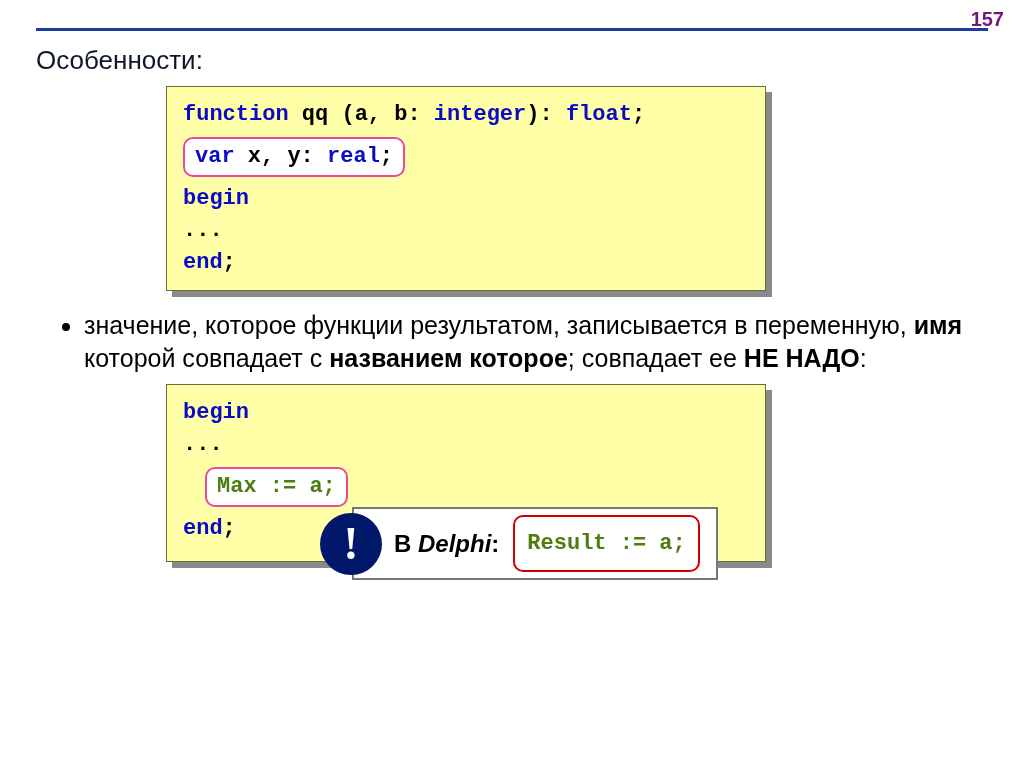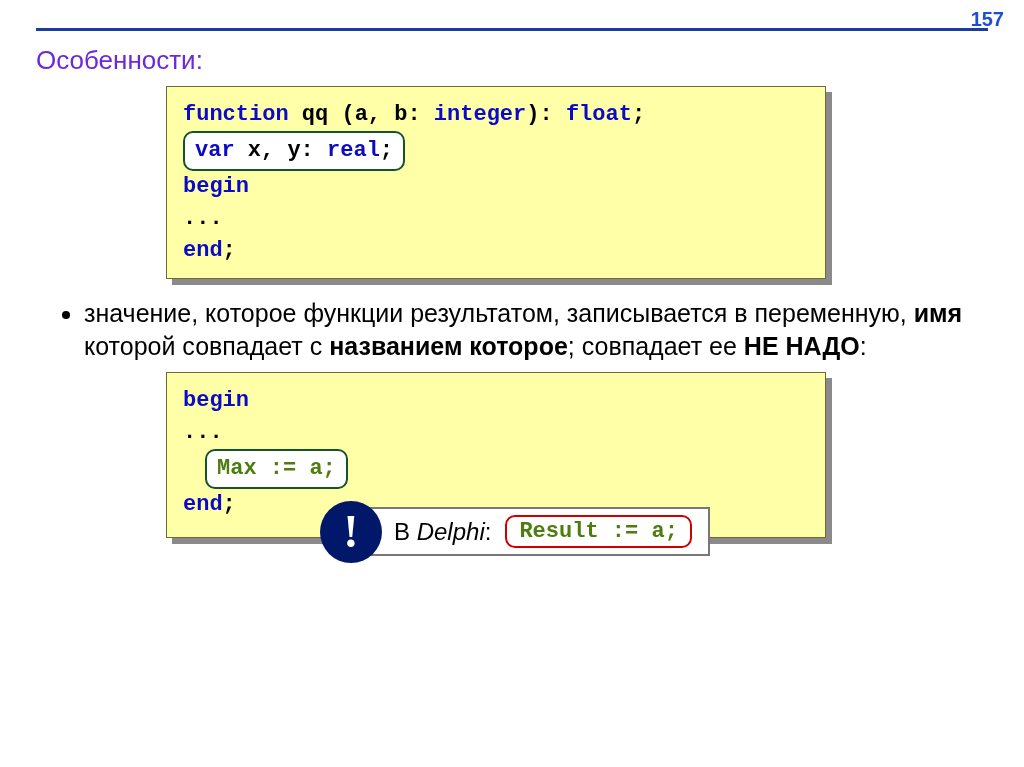--- a/index.html
+++ b/index.html
@@ -11,55 +11,55 @@
     height: 767px;
     position: relative;
     overflow: hidden;
   }
   .page-number {
     position: absolute;
     top: 8px;
     right: 20px;
     font-size: 20px;
     font-weight: bold;
-    color: #1d4ed8;
+    color: #701a75;
   }
   .slide {
     padding: 28px 36px 0 36px;
   }
   .title {
     font-size: 38px;
     font-weight: bold;
     color: #000;
     margin: 0 0 6px 0;
   }
   .hr-blue {
     border: none;
     border-top: 3px solid #1a3ea0;
     margin: 0 0 14px 0;
   }
   .subheading {
     font-size: 26px;
-    color: #6d28d9;
+    color: #0f172a;
     margin: 4px 0 10px 0;
   }
   ul.bullets {
     list-style-type: disc;
     margin: 0;
     padding-left: 48px;
   }
   ul.bullets > li {
     font-size: 25px;
     color: #000;
     margin-bottom: 8px;
     line-height: 1.3;
   }
   .code-box-wrap {
     margin: 10px 0 18px 130px;
-    width: 660px;
+    width: 600px;
     position: relative;
   }
   .code-shadow {
     position: absolute;
     top: 6px;
     left: 6px;
     right: -6px;
     bottom: -6px;
     background: #8a8a8a;
     z-index: 0;
@@ -73,25 +73,25 @@
     font-family: "Courier New", monospace;
     font-size: 22px;
     font-weight: bold;
     line-height: 1.45;
     color: #000;
   }
   .kw-blue { color: #0a0ac8; }
   .kw-green { color: #4d7c0f; }
   .highlight-box {
     display: inline-block;
-    border: 2px solid #14532d;
+    border: 2px solid #ec4899;
     border-radius: 10px;
     padding: 2px 10px 2px 10px;
     background: #fff;
-    margin: 0 0;
+    margin: 6px 0;
   }
   .delphi-row {
     position: absolute;
     left: 154px;
     bottom: -18px;
     display: flex;
     align-items: center;
     z-index: 5;
   }
   .excl-circle {
@@ -118,28 +118,28 @@
     background: #fff;
     border: 2px solid #777;
     padding: 6px 16px 6px 40px;
     display: flex;
     align-items: center;
     gap: 14px;
     font-size: 24px;
   }
   .delphi-label {
     font-family: Arial, sans-serif;
-    font-weight: normal;
+    font-weight: bold;
   }
   .delphi-label .it { font-style: italic; }
   .result-box {
     border: 2px solid #cc0000;
     border-radius: 10px;
     background: #fff;
-    padding: 2px 12px;
+    padding: 14px 12px;
     font-family: "Courier New", monospace;
     font-weight: bold;
     font-size: 22px;
   }
   .emph-name { font-weight: bold; }
 </style>
 </head>
 <body>
 
 <div class="page-number">157</div>

